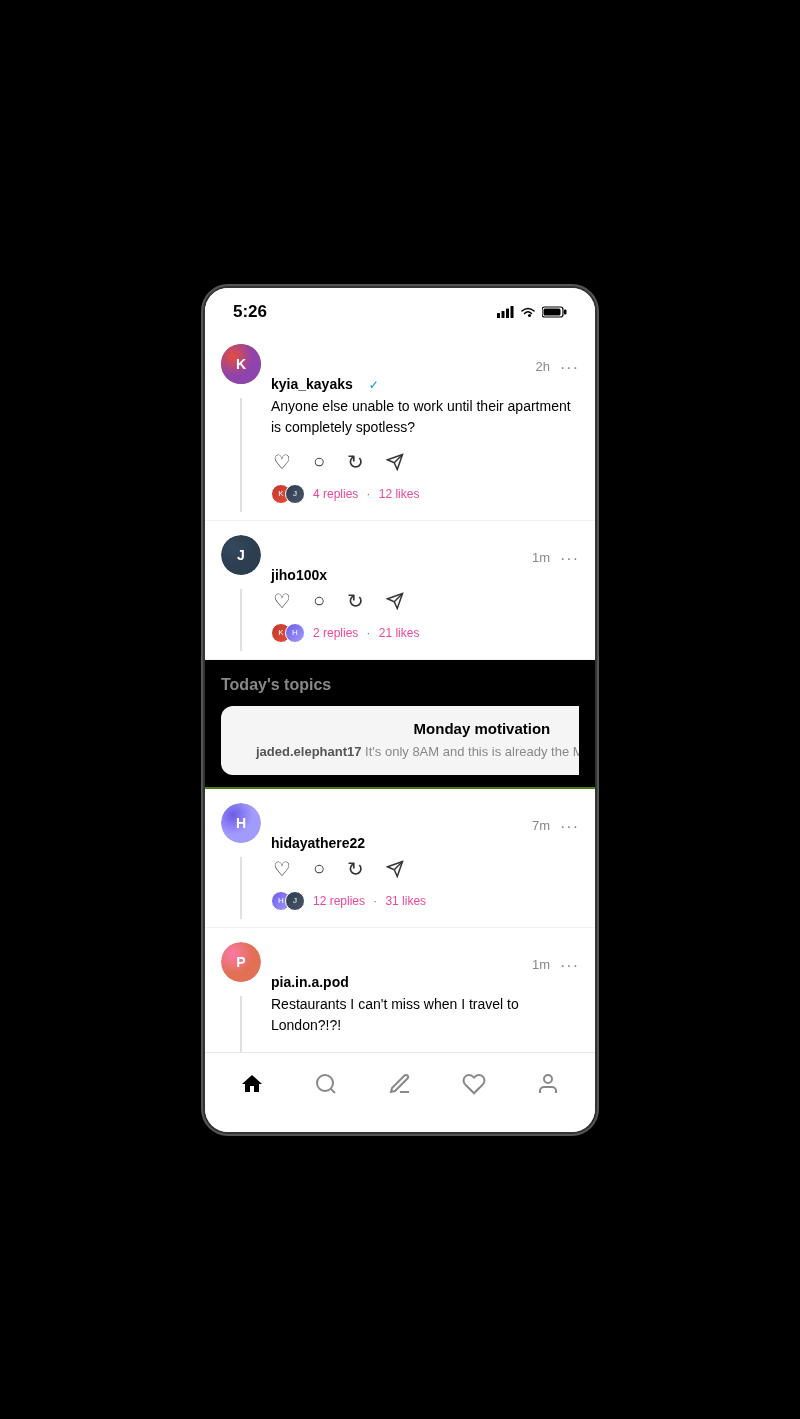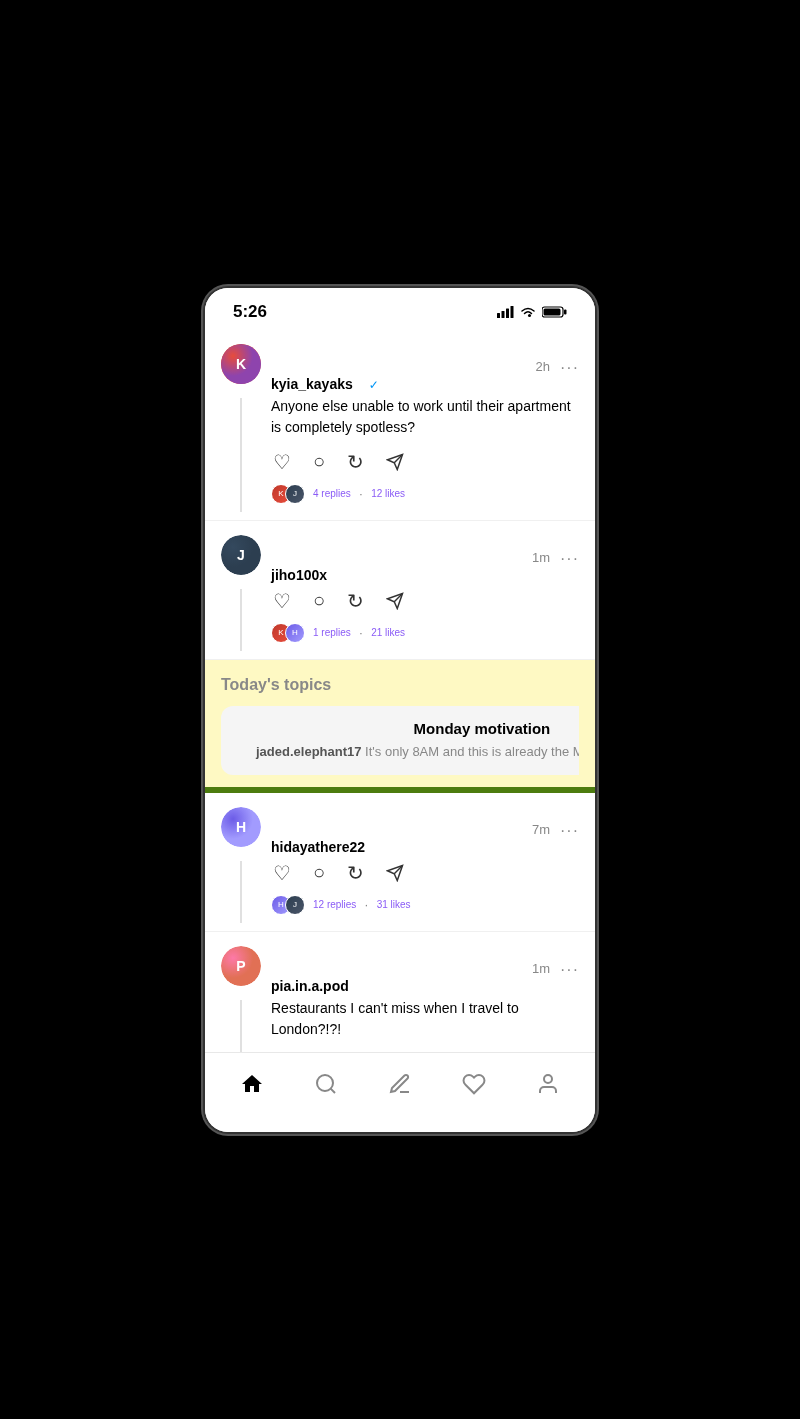--- a/index.html
+++ b/index.html
@@ -157,32 +157,32 @@
       margin-left: -6px;
       overflow: hidden;
       display: flex; align-items: center; justify-content: center;
       font-size: 8px; color: #fff;
     }
     .reply-avatar:first-child { margin-left: 0; }
     .reply-avatar-1 { background: linear-gradient(135deg, #c0392b, #e74c3c); }
     .reply-avatar-2 { background: linear-gradient(135deg, #2c3e50, #4a5568); }
     .reply-avatar-3 { background: linear-gradient(135deg, #6c5ce7, #a29bfe); }
     .replies-text {
-      font-size: 10px;
-      color: #8b5cf6;
+      font-size: 12px;
+      color: #ec4899;
     }
     .dot-separator {
       color: #888;
       font-size: 13px;
     }
     
     .topics-section {
       padding: 16px 16px 12px;
-      background: #fef9c3;
-      border-bottom: 6px solid #4d7c0f;
+      background: #000000;
+      border-bottom: 2px solid #4d7c0f;
     }
     .topics-title {
       font-size: 16px;
       font-weight: 600;
       color: #888;
       margin-bottom: 12px;
     }
     .topics-scroll {
       display: flex;
       gap: 10px;
@@ -374,21 +374,21 @@
                 <line x1="22" y1="2" x2="11" y2="13"></line>
                 <polygon points="22 2 15 22 11 13 2 9 22 2"></polygon>
               </svg>
             </button>
           </div>
           <div class="replies-row">
             <div class="reply-avatars">
               <div class="reply-avatar reply-avatar-1">K</div>
               <div class="reply-avatar reply-avatar-3">H</div>
             </div>
-            <span class="replies-text">1 replies</span>
+            <span class="replies-text">2 replies</span>
             <span class="dot-separator">·</span>
             <span class="replies-text">21 likes</span>
           </div>
         </div>
       </div>
     </div>
 
     <div class="topics-section">
       <div class="topics-title">Today's topics</div>
       <div class="topics-scroll">

